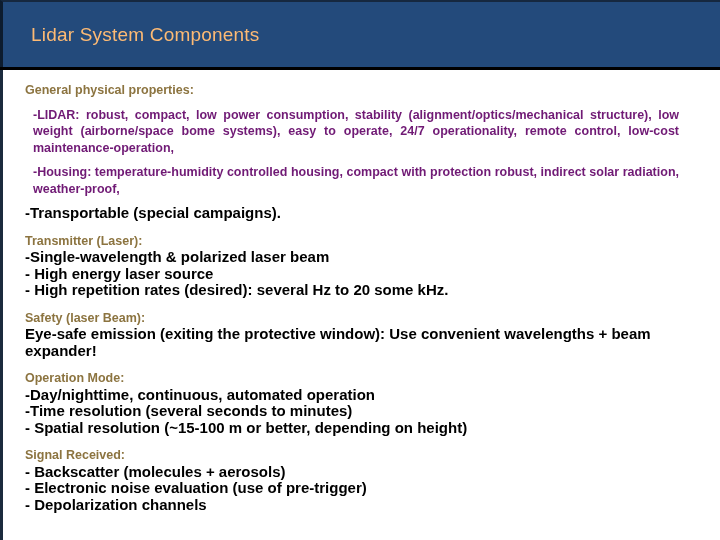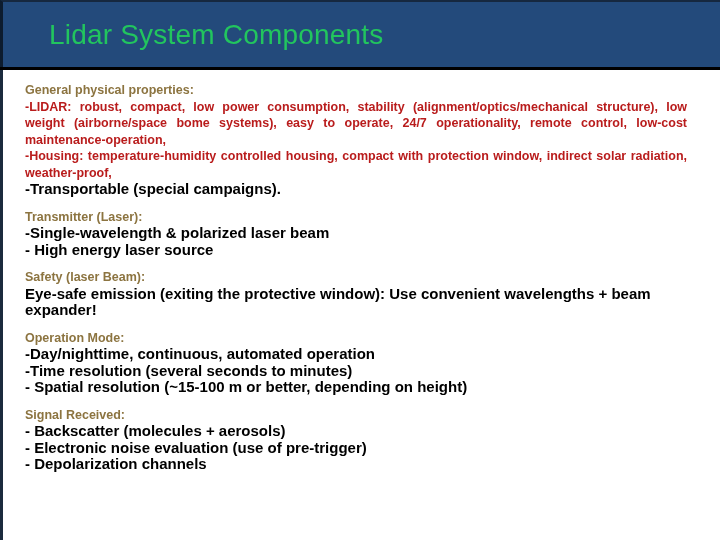--- a/index.html
+++ b/index.html
@@ -35,25 +35,25 @@
   .title-bar-underline {
     position: absolute;
     left: 0;
     top: 67px;
     width: 720px;
     height: 3px;
     background: #000000;
   }
   .title-text {
     position: absolute;
-    left: 46px;
+    left: 28px;
     top: 19px;
-    font-size: 28px;
+    font-size: 19px;
     line-height: 28px;
-    color: #22c55e;
+    color: #fdba74;
     letter-spacing: 0.2px;
     white-space: nowrap;
   }
   
   .body-area {
     position: absolute;
     left: 0;
     top: 70px;
     width: 712px;
     height: 470px;
@@ -78,53 +78,54 @@
     margin: 0 0 0 0;
   }
   .line {
     color: #000000;
     font-weight: bold;
     font-size: 15px;
     line-height: 16.5px;
     margin: 0;
   }
   .para {
-    color: #b91c1c;
+    color: #701a75;
     font-weight: bold;
     font-size: 12.5px;
     line-height: 16.5px;
-    margin: 0;
+    margin: 8px;
     text-align: justify;
     text-justify: inter-word;
   }
 </style>
 </head>
 <body>
 
 <div class="slide">
 
   <div class="title-bar">
     <div class="title-text">Lidar System Components</div>
   </div>
   <div class="title-bar-underline"></div>
 
   <div class="body-area">
     <div class="content">
 
       <div class="block">
         <div class="sec-head">General physical properties:</div>
         <div class="para">-LIDAR: robust, compact, low power consumption, stability (alignment/optics/mechanical structure), low weight (airborne/space bome systems), easy to operate, 24/7 operationality, remote control, low-cost maintenance-operation,</div>
-        <div class="para">-Housing: temperature-humidity controlled housing, compact with protection window, indirect solar radiation, weather-proof,</div>
+        <div class="para">-Housing: temperature-humidity controlled housing, compact with protection robust, indirect solar radiation, weather-proof,</div>
         <div class="line">-Transportable (special campaigns).</div>
       </div>
 
       <div class="block">
         <div class="sec-head">Transmitter (Laser):</div>
         <div class="line">-Single-wavelength &amp; polarized laser beam</div>
         <div class="line">- High energy laser source</div>
+        <div class="line">- High repetition rates (desired): several Hz to 20 some kHz.</div>
       </div>
 
       <div class="block">
         <div class="sec-head">Safety (laser Beam):</div>
         <div class="line">Eye-safe emission (exiting the protective window): Use convenient wavelengths + beam expander!</div>
       </div>
 
       <div class="block">
         <div class="sec-head">Operation Mode:</div>
         <div class="line">-Day/nighttime, continuous, automated operation</div>

